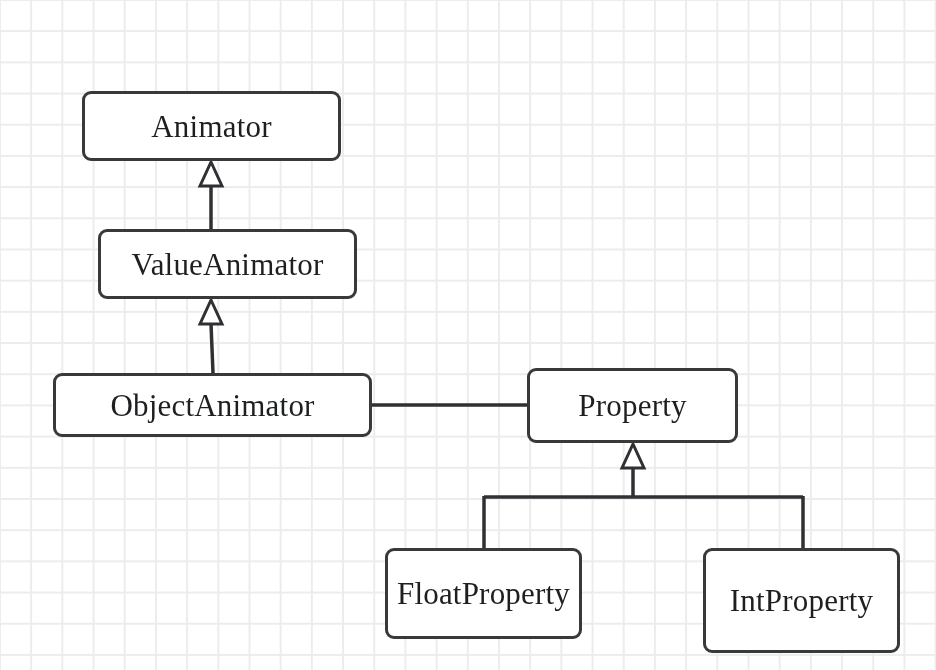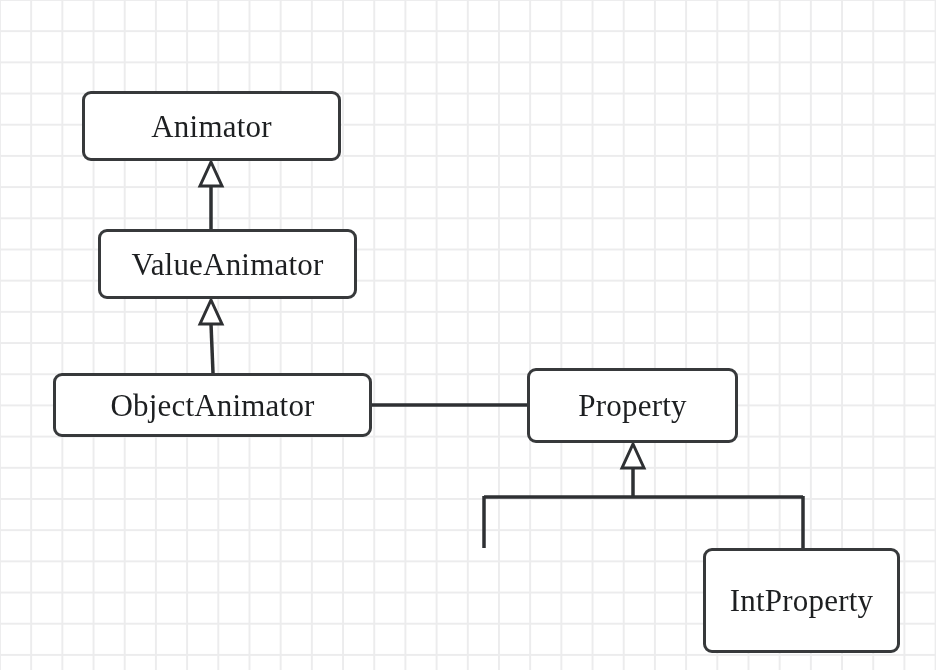--- a/index.html
+++ b/index.html
@@ -94,18 +94,21 @@
   </div>
 
   <div class="uml-box" id="box-objectanimator">
     <span class="uml-label">ObjectAnimator</span>
   </div>
 
   <div class="uml-box" id="box-property">
     <span class="uml-label">Property</span>
   </div>
 
+  <div class="uml-box" id="box-floatproperty">
+    <span class="uml-label">FloatProperty</span>
+  </div>
 
   <div class="uml-box" id="box-intproperty">
     <span class="uml-label">IntProperty</span>
   </div>
 
 </div>
 
 </body></html>

